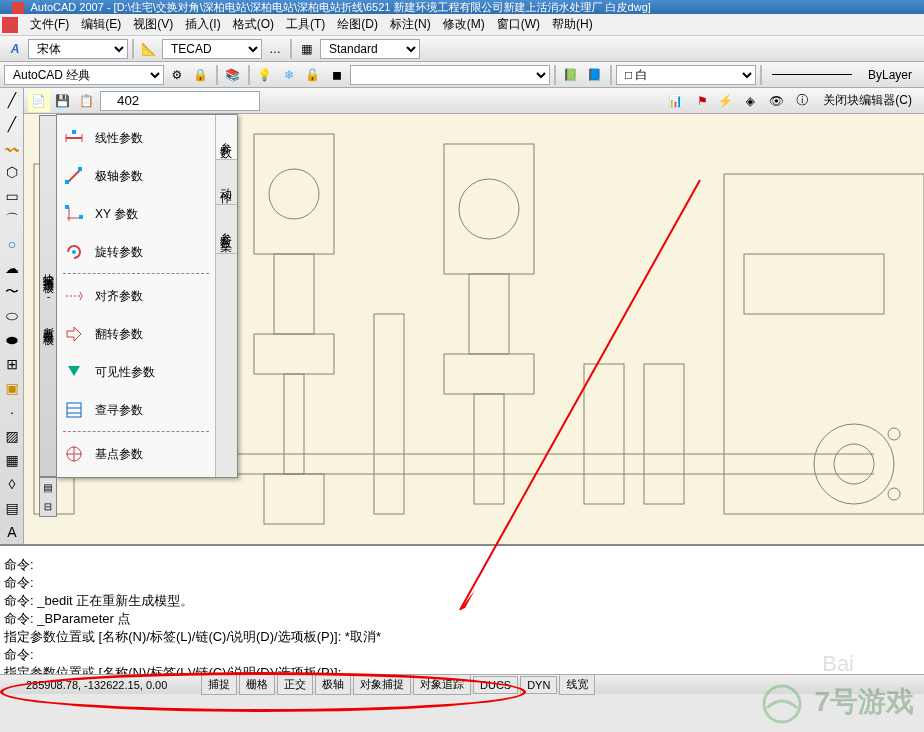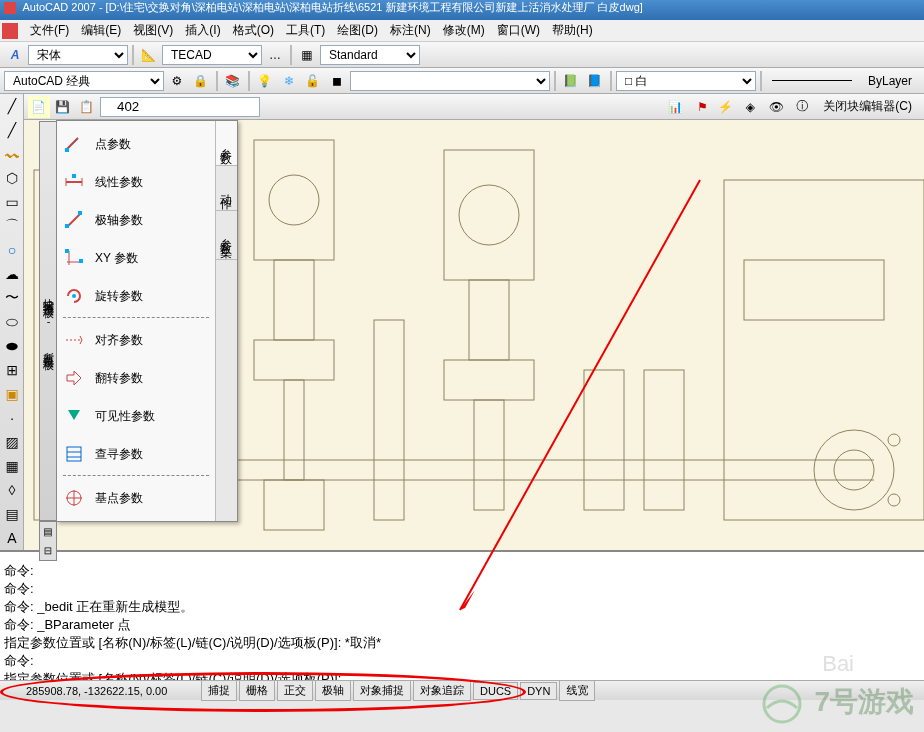--- a/index.html
+++ b/index.html
@@ -1,18 +1,18 @@
 <!DOCTYPE html>
 <html><head>
 <meta charset="utf-8">
 <style>
 * { box-sizing: border-box; margin: 0; padding: 0; font-family: "Microsoft YaHei", SimSun, sans-serif; }
 body { width: 924px; height: 732px; background: #e8e8e8; font-size: 12px; overflow: hidden; position: relative; }
 
-.titlebar { height: 20px; background: linear-gradient(#4a8ed0, #2e6fb0); color: #fff; padding: 0 4px; font-size: 11px; line-height: 14px; white-space: nowrap; overflow: hidden; }
+.titlebar { height: 14px; background: linear-gradient(#4a8ed0, #2e6fb0); color: #fff; padding: 0 12px; font-size: 11px; line-height: 14px; white-space: nowrap; overflow: hidden; }
 .titlebar .icon { display: inline-block; width: 12px; height: 12px; background: #d44; vertical-align: middle; margin-right: 4px; }
 
 .menubar { height: 22px; background: #f0f0f0; display: flex; align-items: center; padding: 3px 2px; border-bottom: 1px solid #ccc; }
 .menubar .menuicon { width: 16px; height: 16px; background: #d44; margin-right: 6px; }
 .menubar span { padding: 3px 6px; font-size: 12px; cursor: pointer; }
 
 .toolbar { height: 26px; background: linear-gradient(#f8f8f8, #e0e0e0); display: flex; align-items: center; padding: 2px 4px; border-bottom: 1px solid #aaa; gap: 2px; }
 .toolbar .sep { width: 2px; height: 20px; background: #bbb; margin: 0 2px; }
 .toolbar select, .toolbar input { height: 20px; border: 1px solid #9ab; font-size: 12px; padding: 0 4px; background: #fff; }
 .tbtn { width: 22px; height: 22px; border: 1px solid transparent; display: flex; align-items: center; justify-content: center; cursor: pointer; }
@@ -190,29 +190,20 @@
       <div class="palette-title">块编写选项板 - 所有选项板</div>
       <div class="palette-ctrl">
         <div>▤</div>
         <div>⊟</div>
       </div>
       <div class="palette-body">
         <div class="palette-list">
           <div class="palette-item">
             <span class="picon">
                 <svg width="20" height="20">
-                  <line x1="2" y1="16" x2="14" y2="4" stroke="#a44" stroke-width="2"></line>
-                  <rect x="1" y="14" width="4" height="4" fill="#0af"></rect>
-                </svg>
-              </span>
-            <span>点参数</span>
-          </div>
-          <div class="palette-item">
-            <span class="picon">
-                <svg width="20" height="20">
                   <line x1="2" y1="10" x2="18" y2="10" stroke="#c44" stroke-width="2"></line>
                   <path d="M2 6 L2 14 M18 6 L18 14" stroke="#c44"></path>
                   <rect x="8" y="2" width="4" height="4" fill="#0af"></rect>
                 </svg>
               </span>
             <span>线性参数</span>
           </div>
           <div class="palette-item">
             <span class="picon">
                 <svg width="20" height="20">

